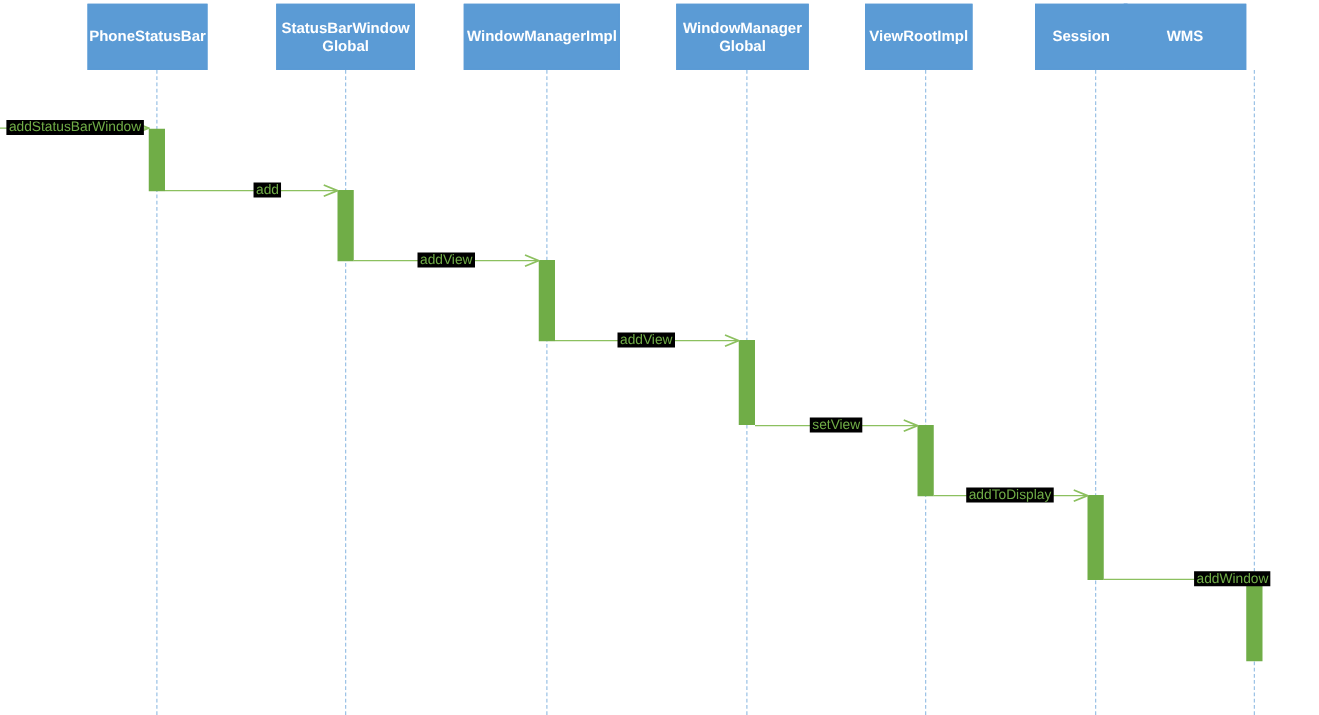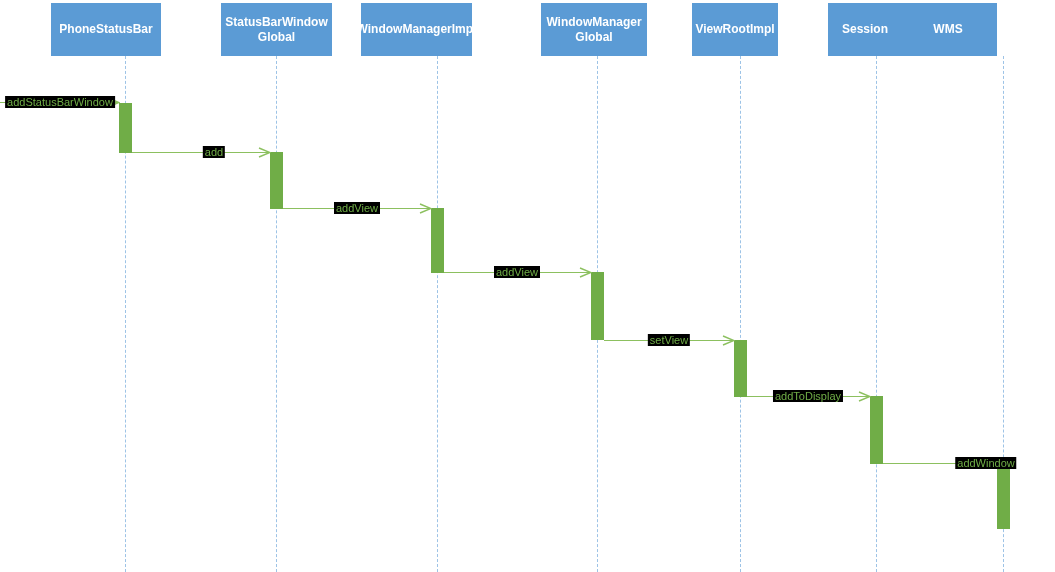--- a/index.html
+++ b/index.html
@@ -68,28 +68,28 @@
 <div class="canvas">
 
   <div class="lifeline" style="left:125px"></div>
   <div class="lifeline" style="left:276px"></div>
   <div class="lifeline" style="left:437px"></div>
   <div class="lifeline" style="left:597px"></div>
   <div class="lifeline" style="left:740px"></div>
   <div class="lifeline" style="left:876px"></div>
   <div class="lifeline" style="left:1003px"></div>
 
-  <div class="pbox" style="left:51px;width:110px">
+  <div class="pbox" style="left:70px;width:96px">
     <span>PhoneStatusBar</span>
   </div>
   <div class="pbox" style="left:221px;width:111px">
     <span>StatusBarWindow
 Global</span>
   </div>
-  <div class="pbox" style="left:361px;width:111px">
+  <div class="pbox" style="left:371px;width:125px">
     <span>WindowManagerImpl</span>
   </div>
   <div class="pbox" style="left:541px;width:106px">
     <span>WindowManager
 Global</span>
   </div>
   <div class="pbox" style="left:692px;width:86px">
     <span>ViewRootImpl</span>
   </div>
   <div class="pbox" style="left:828px;width:74px">

